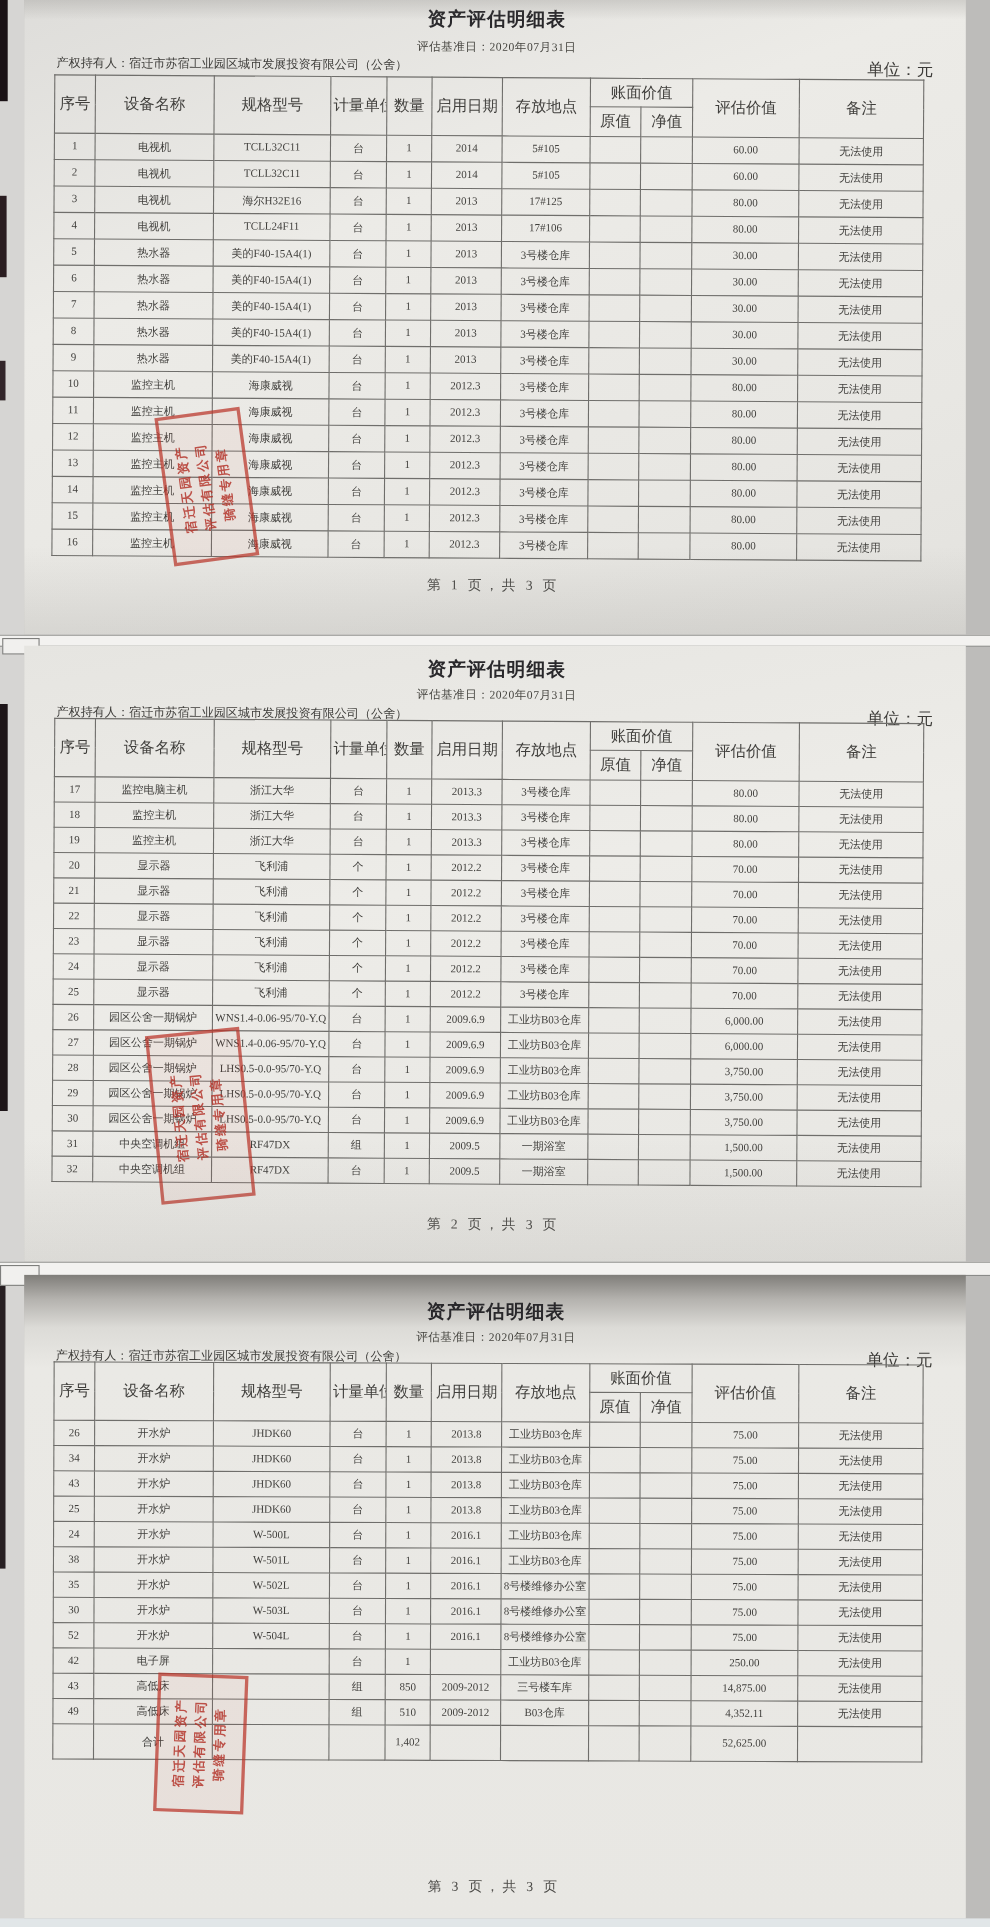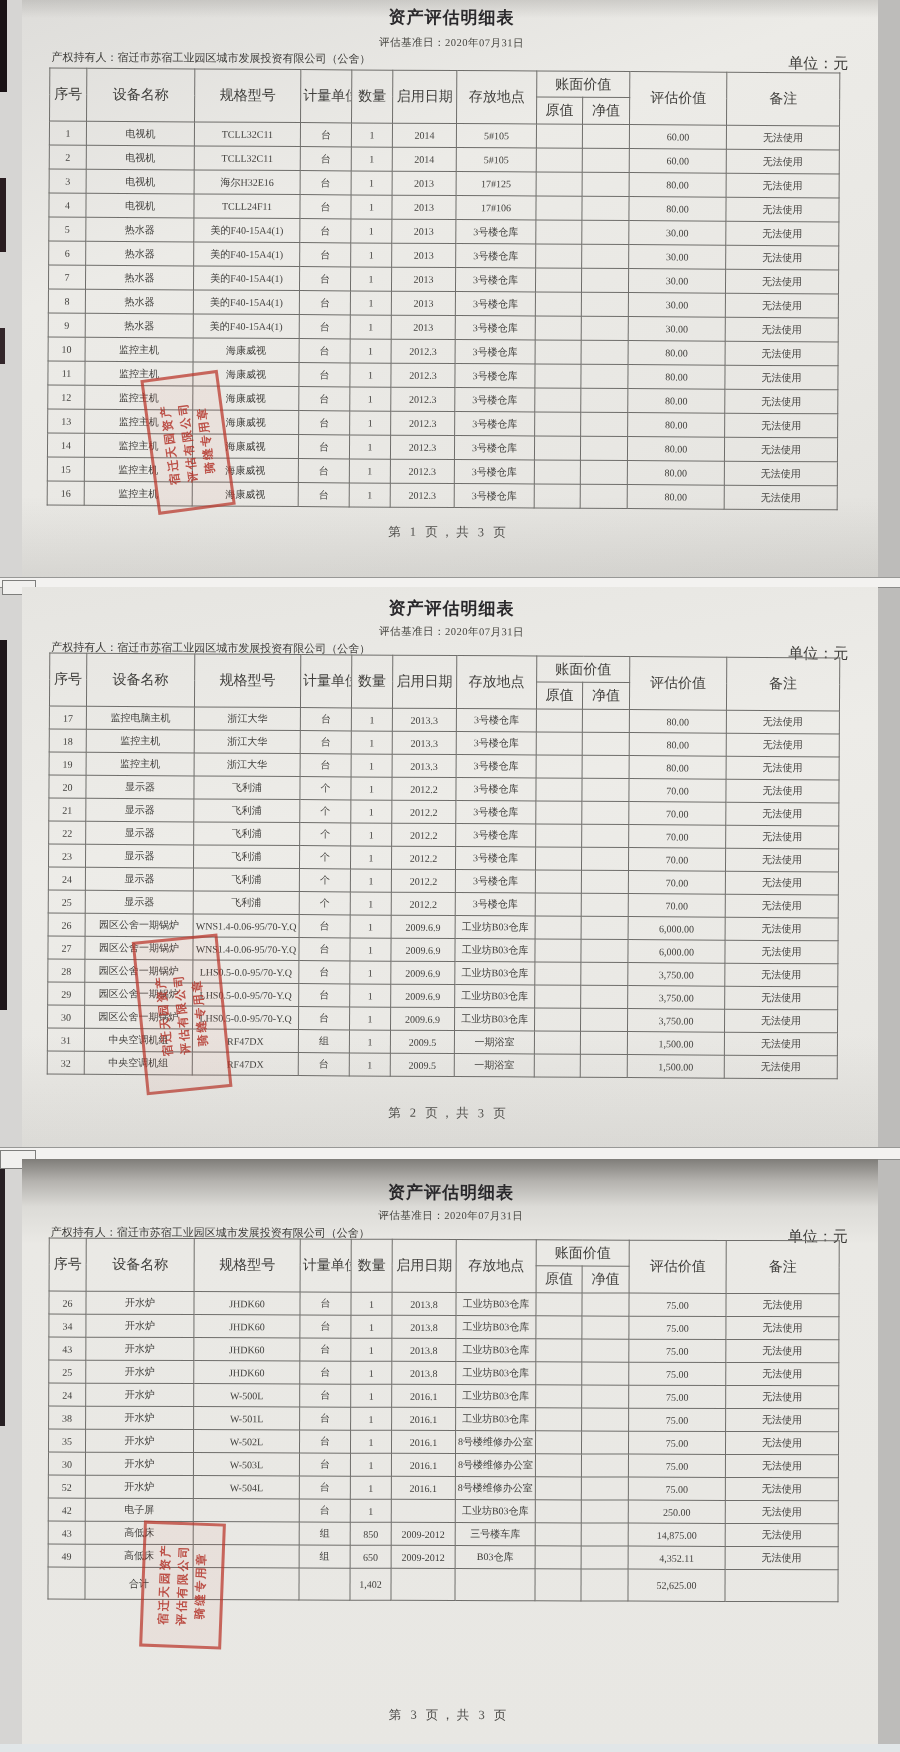--- a/index.html
+++ b/index.html
@@ -796,21 +796,21 @@
             <td></td>
             <td></td>
             <td>14,875.00</td>
             <td>无法使用</td>
           </tr>
           <tr>
             <td>49</td>
             <td>高低床</td>
             <td></td>
             <td>组</td>
-            <td>650</td>
+            <td>510</td>
             <td>2009-2012</td>
             <td>B03仓库</td>
             <td></td>
             <td></td>
             <td>4,352.11</td>
             <td>无法使用</td>
           </tr>
           <tr class="total-row">
             <td></td>
             <td>合计</td>

